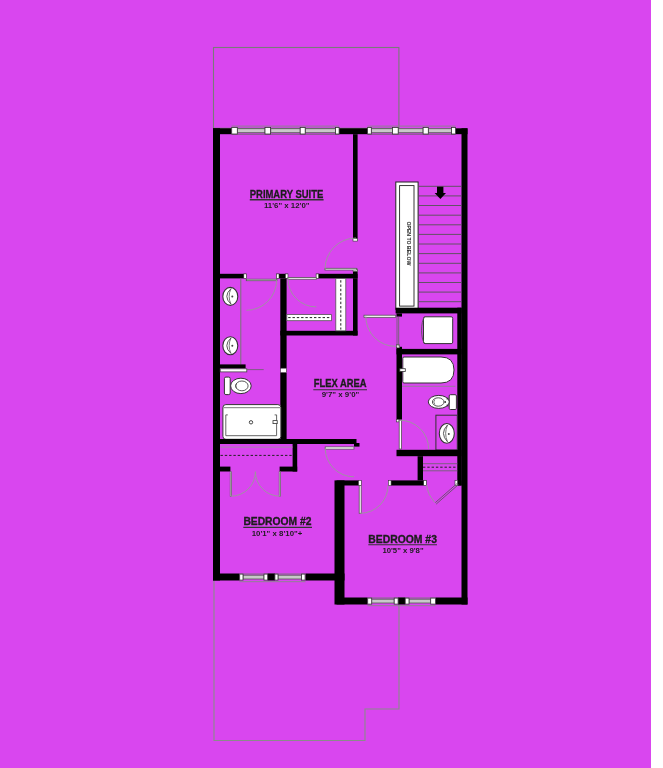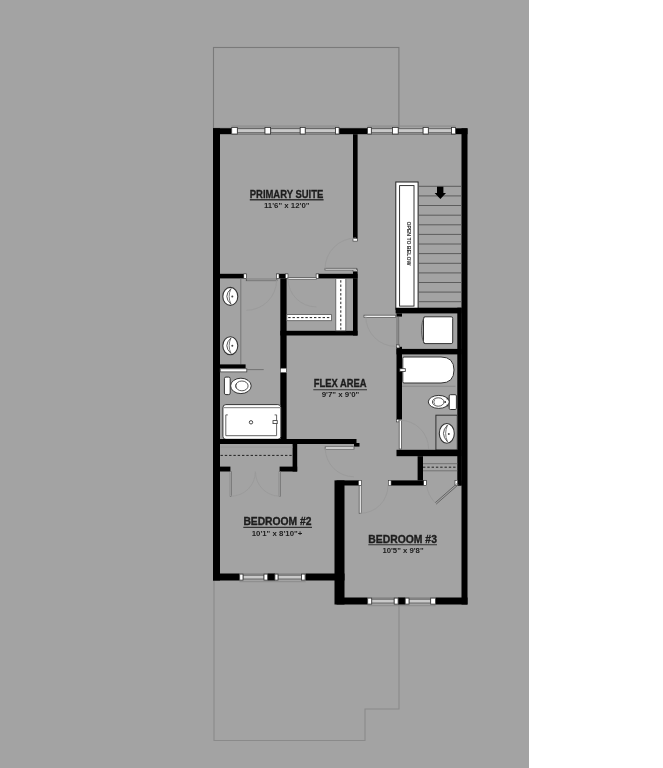--- a/index.html
+++ b/index.html
@@ -1,16 +1,16 @@
 <!DOCTYPE html>
 <html><head>
 <meta charset="utf-8">
 <style>
 html,body{margin:0;padding:0;background:#ffffff;}
-#page{width:529px;height:768px;position:relative;background:#a3a3a3;font-family:"Liberation Sans",sans-serif;}
+#page{width:651px;height:768px;position:relative;background:#d946ef;font-family:"Liberation Sans",sans-serif;}
 svg{position:absolute;top:0;left:0;filter:blur(0.42px);}
 text{font-family:"Liberation Sans",sans-serif;}
 .rt{stroke:#1c1c1c;stroke-width:0.32px;paint-order:stroke;}
 </style>
 </head>
 <body>
 <div id="page">
 <svg width="663" height="768" viewBox="0 0 663 768">
 
 <g>

